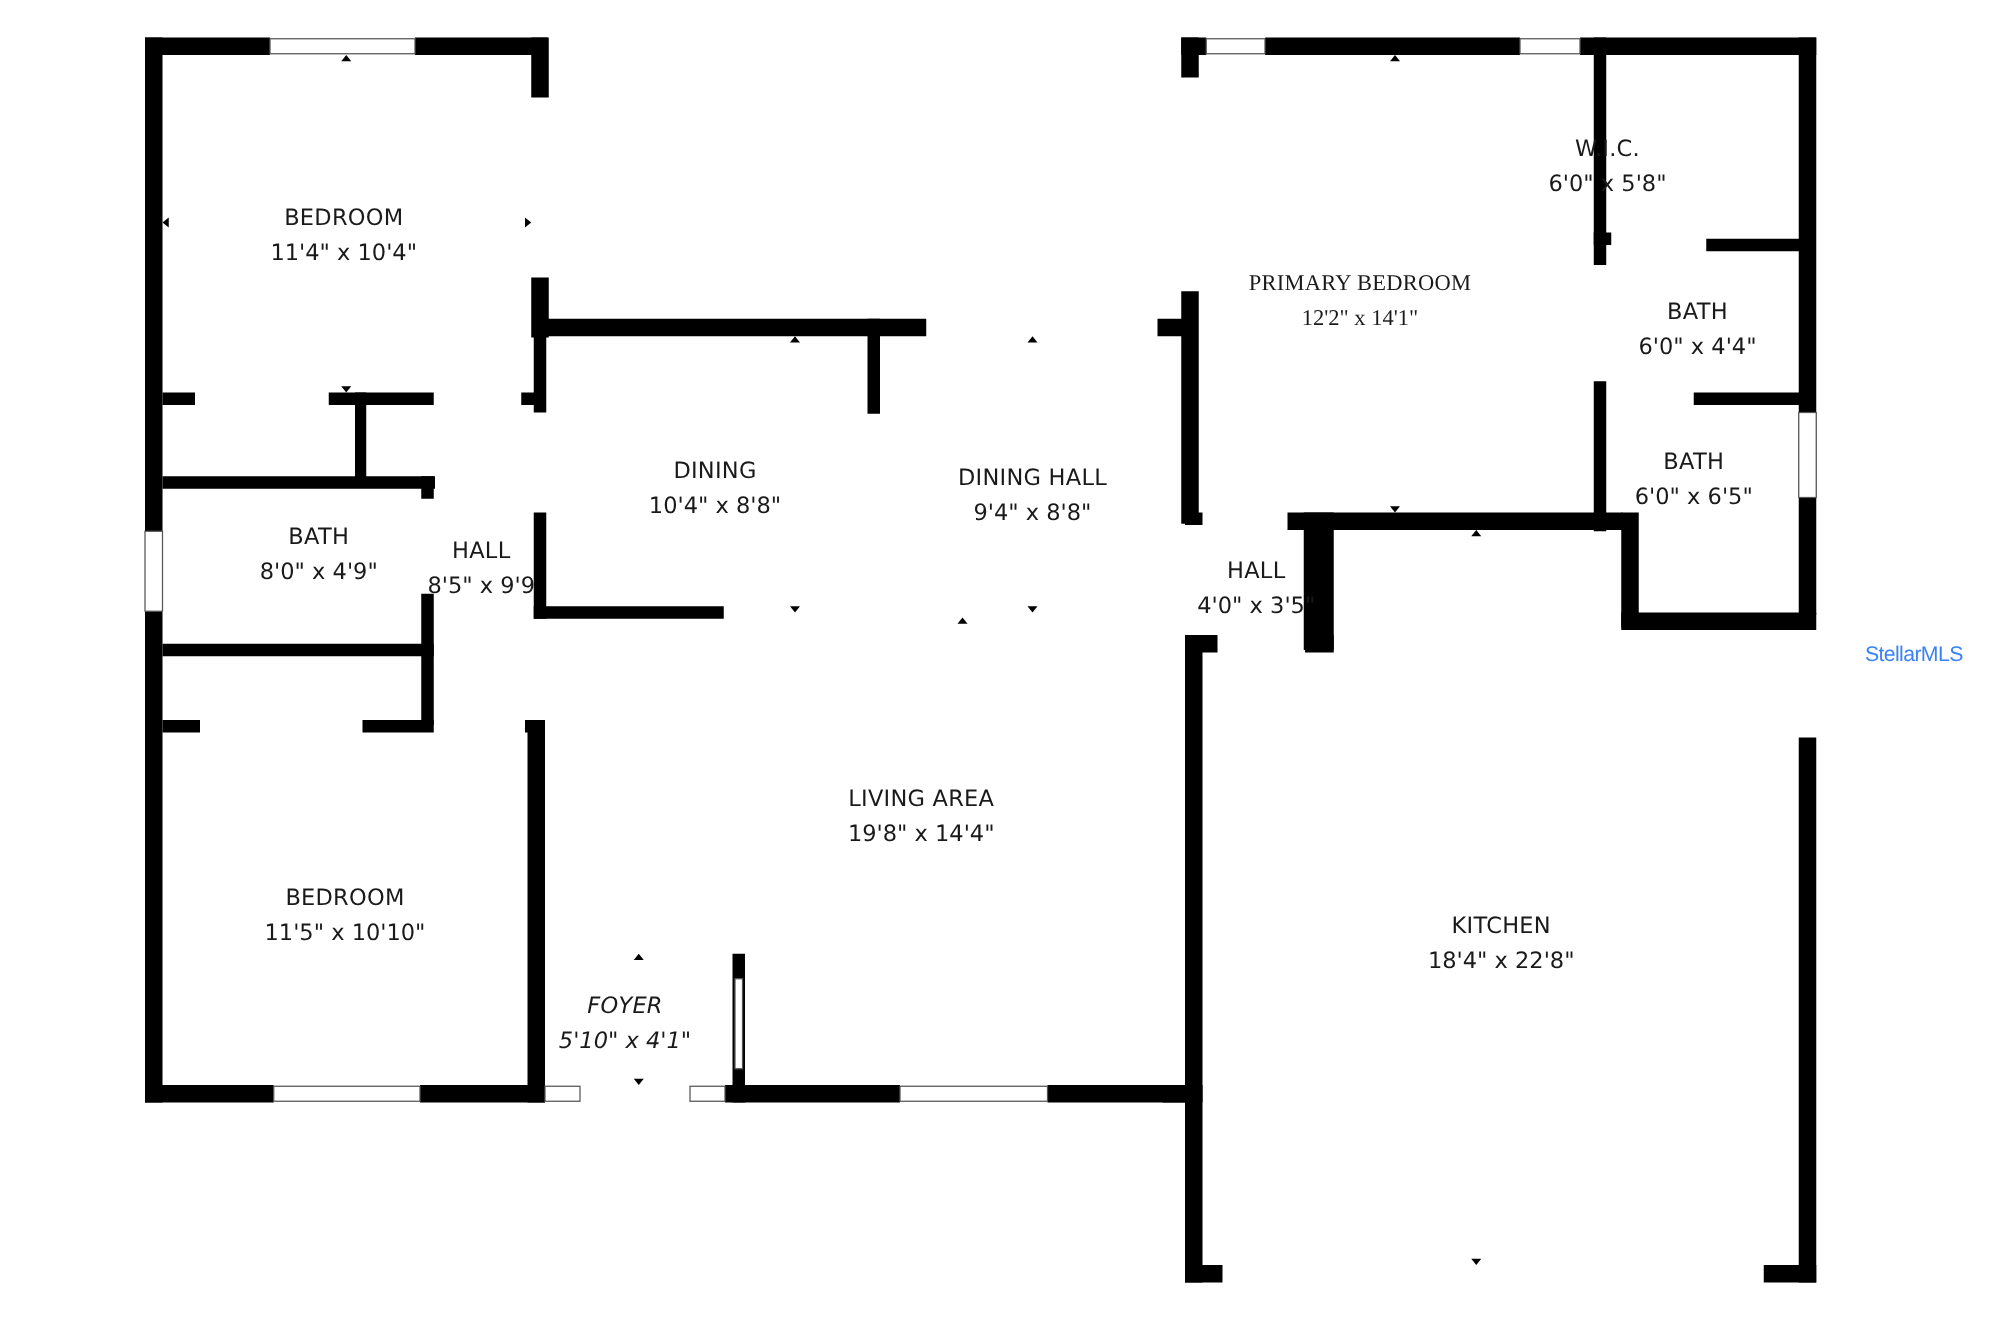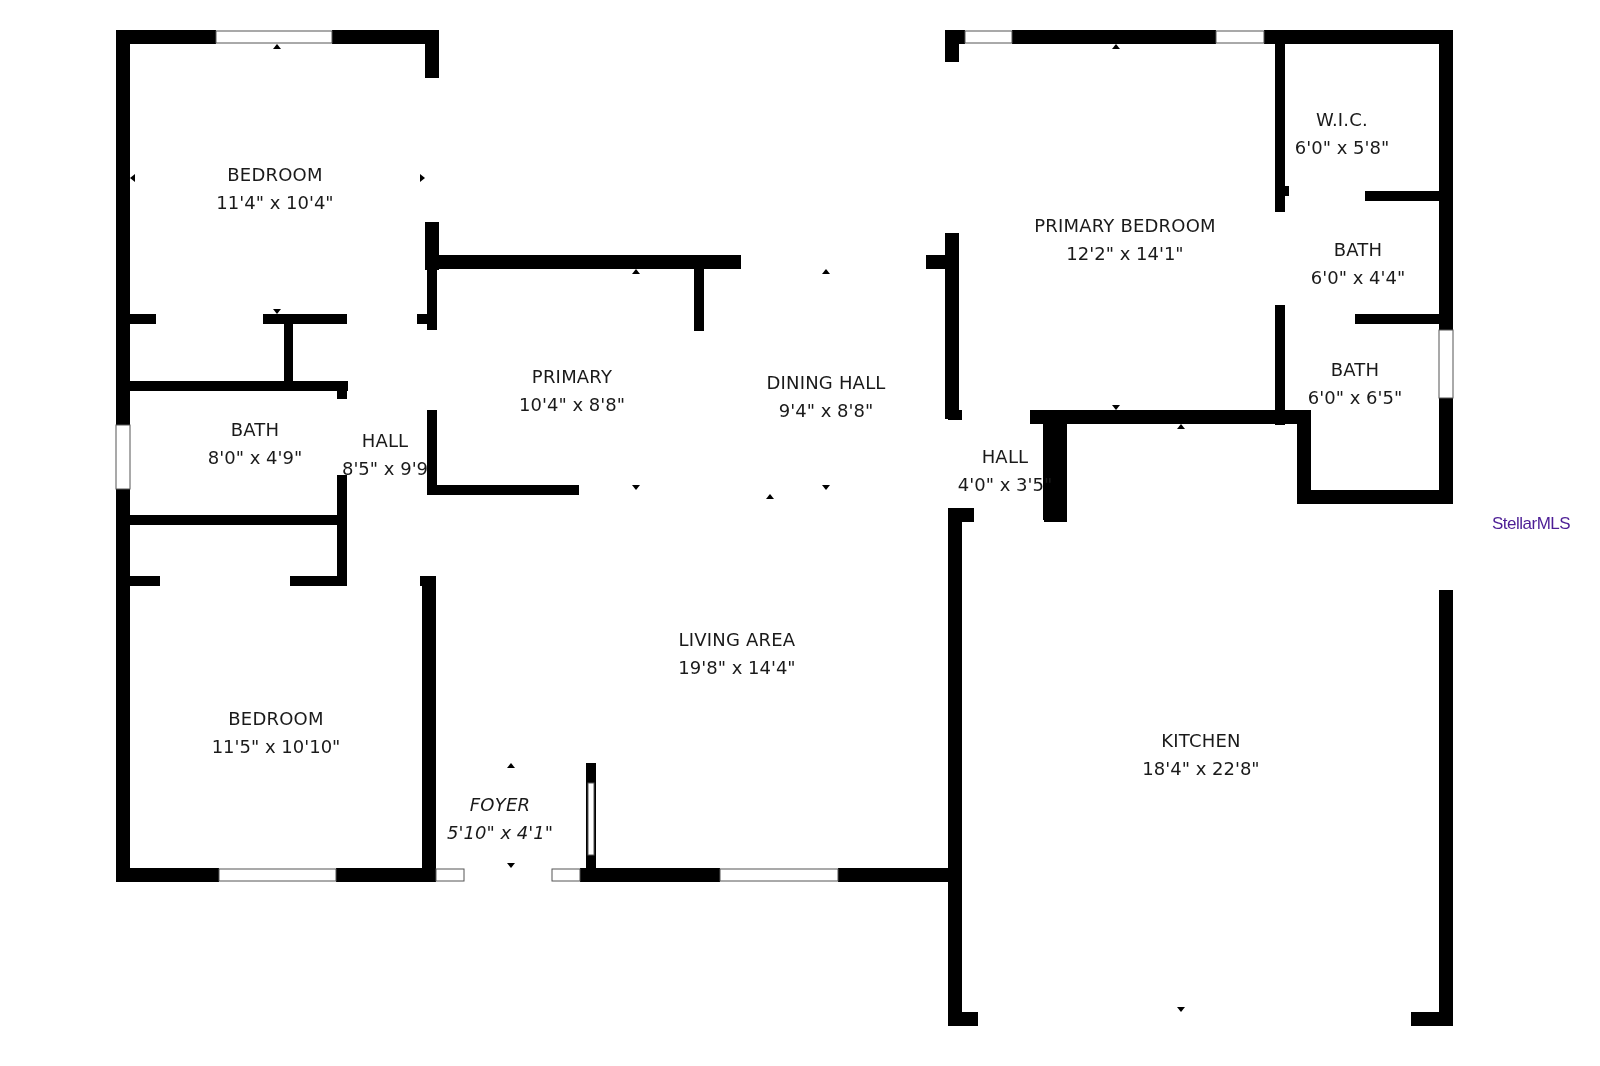--- a/index.html
+++ b/index.html
@@ -13,21 +13,21 @@
       text-align: center;
       color: #1a1a1a;
       white-space: nowrap;
       line-height: 28px;
     }
     .room-name { display: block; font-size: 18px; letter-spacing: 0.2px; }
     .room-dims { display: block; font-size: 18px; }
     .watermark {
       position: absolute;
       left: 1492px; top: 514px;
-      color: #4c1d95;
+      color: #3b82f6;
       font-size: 17px;
       font-family: "Liberation Sans", sans-serif;
       letter-spacing: -0.5px;
     }
     .tick { fill: #000000; }
   </style>
 </head>
 <body>
 
 <svg id="plan" viewBox="0 0 1600 1066" xmlns="http://www.w3.org/2000/svg">
@@ -137,36 +137,36 @@
 </div>
 <div class="room-label" style="left:276px; top:733px;">
   <span class="room-name">BEDROOM</span>
   <span class="room-dims">11'5" x 10'10"</span>
 </div>
 <div class="room-label" style="left:500px; top:819px;font-style:italic;">
   <span class="room-name">FOYER</span>
   <span class="room-dims">5'10" x 4'1"</span>
 </div>
 <div class="room-label" style="left:572px; top:391px;">
-  <span class="room-name">PRIMARY</span>
+  <span class="room-name">DINING</span>
   <span class="room-dims">10'4" x 8'8"</span>
 </div>
 <div class="room-label" style="left:826px; top:397px;">
   <span class="room-name">DINING HALL</span>
   <span class="room-dims">9'4" x 8'8"</span>
 </div>
 <div class="room-label" style="left:737px; top:654px;">
   <span class="room-name">LIVING AREA</span>
   <span class="room-dims">19'8" x 14'4"</span>
 </div>
-<div class="room-label" style="left:1125px; top:240px;">
+<div class="room-label" style="left:1088px; top:240px;font-family:Liberation Serif, serif;">
   <span class="room-name">PRIMARY BEDROOM</span>
   <span class="room-dims">12'2" x 14'1"</span>
 </div>
-<div class="room-label" style="left:1342px; top:134px;text-align:center;">
+<div class="room-label" style="left:1286px; top:134px;text-align:center;">
   <span class="room-name">W.I.C.</span>
   <span class="room-dims">6'0" x 5'8"</span>
 </div>
 <div class="room-label" style="left:1358px; top:264px;">
   <span class="room-name">BATH</span>
   <span class="room-dims">6'0" x 4'4"</span>
 </div>
 <div class="room-label" style="left:1355px; top:384px;">
   <span class="room-name">BATH</span>
   <span class="room-dims">6'0" x 6'5"</span>

